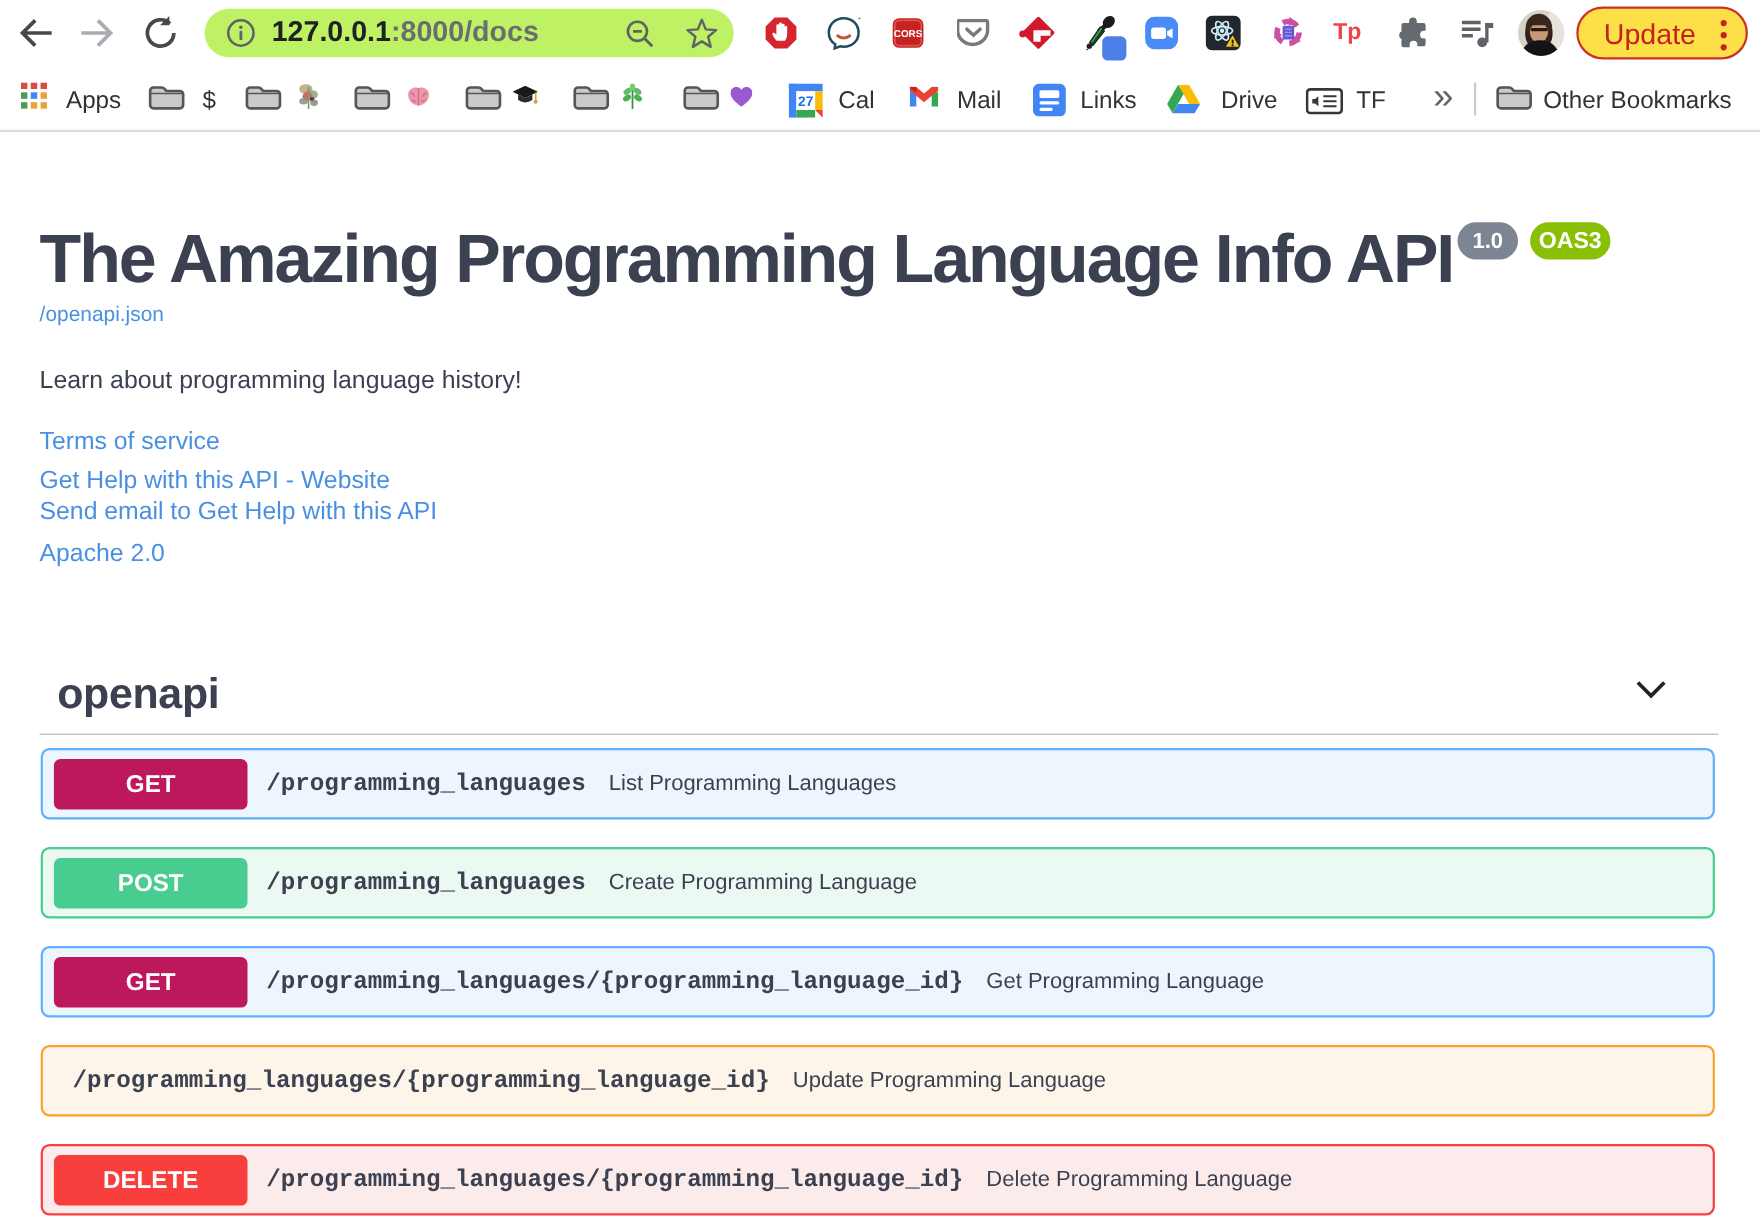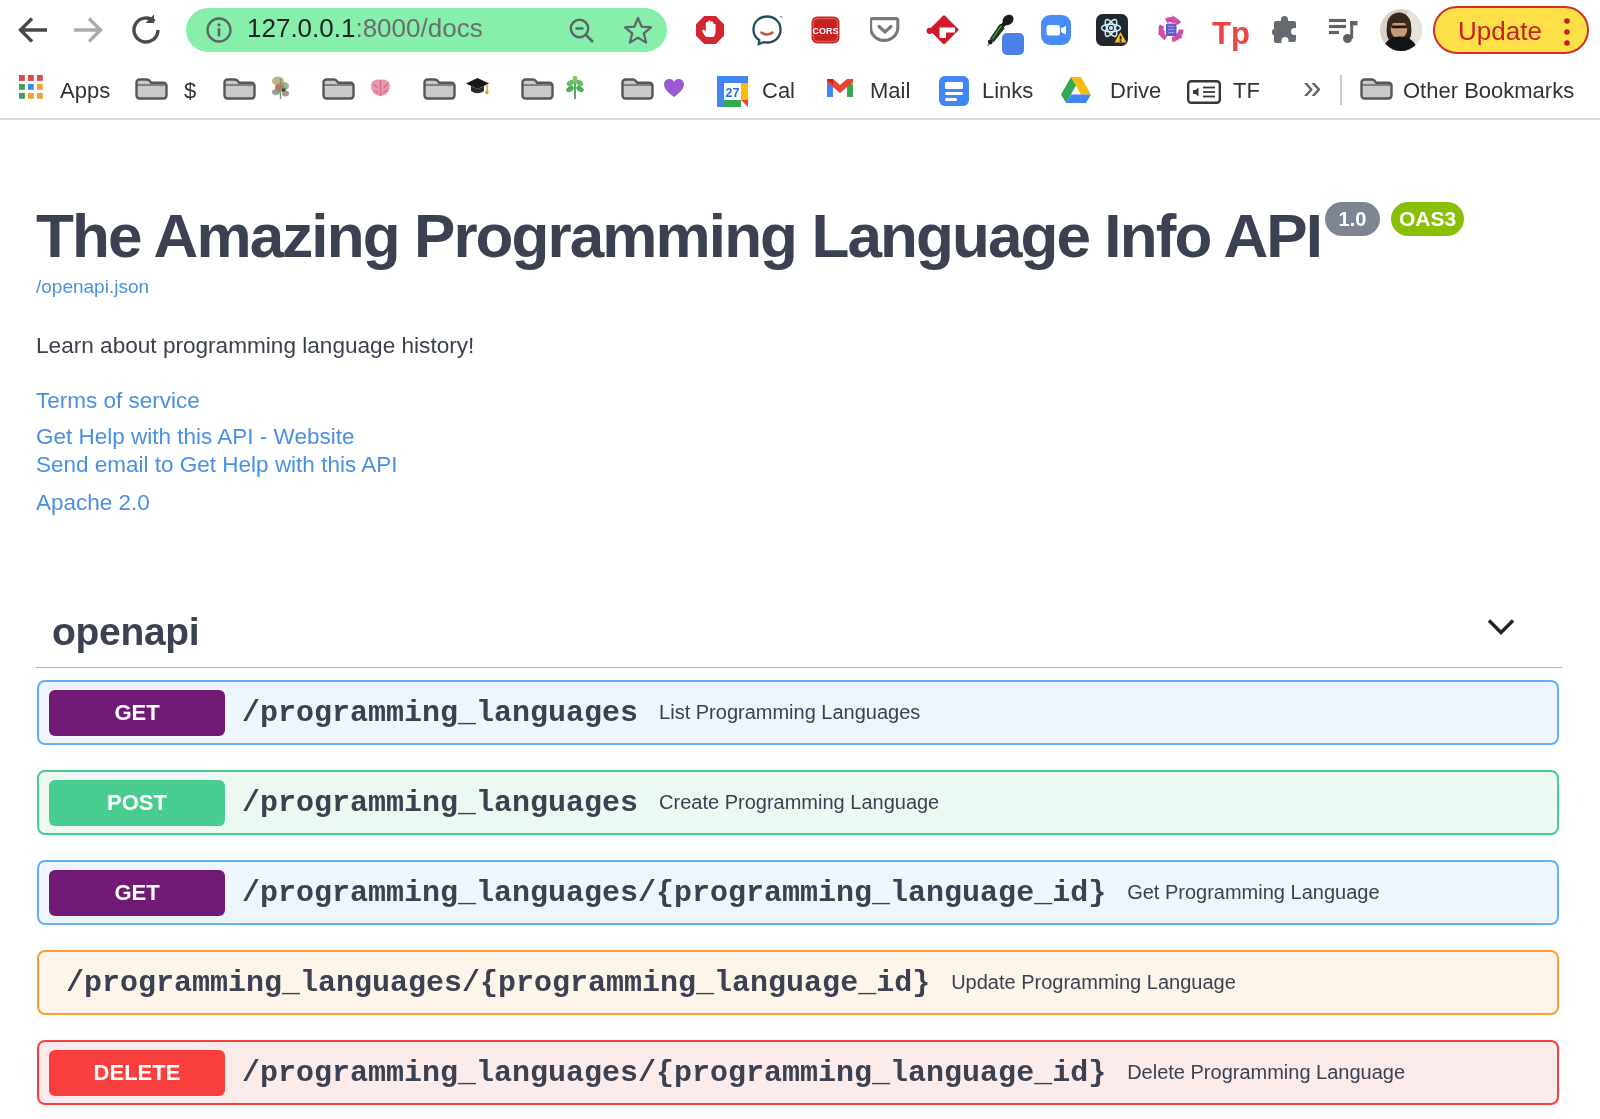--- a/index.html
+++ b/index.html
@@ -4,21 +4,21 @@
 <style>
 * { box-sizing: border-box; }
 html,body { margin:0; padding:0; }
 body { width:1600px; height:1119px; overflow:hidden; background:#fff;
   font-family:"Liberation Sans", sans-serif; position:relative; }
 .abs { position:absolute; }
 .lh1 { line-height:1; white-space:nowrap; }
 
 
 #toolbar { position:absolute; left:0; top:0; width:1600px; height:62px; background:#fff; }
-#omnibox { position:absolute; left:186px; top:8px; width:481px; height:44px; border-radius:22px; background:#86efac; }
+#omnibox { position:absolute; left:186px; top:8px; width:481px; height:44px; border-radius:22px; background:#bef264;font-weight:bold; }
 #urltext { position:absolute; left:61px; top:7px; font-size:26px; line-height:1; letter-spacing:0; }
 #urltext .host { color:#202124; }
 #urltext .path { color:#6b6e71; }
 #updatepill { position:absolute; left:1433px; top:6px; width:156px; height:48px;
   border:2.5px solid #cc3128; border-radius:24px; background:#fde047; }
 #updatetext { position:absolute; left:23px; top:10px; font-size:26px; color:#c5221f; line-height:1; }
 
 
 #bookbar { position:absolute; left:0; top:62px; width:1600px; height:58px; background:#fff;
   border-bottom:2px solid #d9dadb;text-align:center; }
@@ -32,27 +32,27 @@
   display:flex; align-items:center; justify-content:center; }
 .link { color:#4a90e2; }
 .txt { position:absolute; line-height:1; white-space:nowrap; }
 
 
 .oprow { position:absolute; left:37px; width:1522px; height:65px; border-radius:8px;
   border:2px solid; display:flex; align-items:center; padding-left:10px; }
 .opbtn { width:176px; height:46px; border-radius:6px; color:#fff; font-weight:bold; font-size:22px;
   display:flex; align-items:center; justify-content:center; flex:none; }
 .oppath { margin-left:17px; font-family:"Liberation Mono", monospace; font-weight:bold;
-  font-size:30px; color:#3b4151; letter-spacing:0; }
+  font-size:22px; color:#3b4151; letter-spacing:0; }
 .opdesc { margin-left:21px; font-size:20px; color:#3b4151; }
 .row-get { background:#edf5fd; border-color:#61affe; }
 .row-post { background:#ecf8f2; border-color:#49cc90; }
 .row-put { background:#fdf5e9; border-color:#fca130; }
 .row-del { background:#fcebeb; border-color:#f93e3e; }
-.btn-get { background:#701a75; }
+.btn-get { background:#be185d; }
 .btn-post { background:#49cc90; }
 .btn-put { background:#fca130; }
 .btn-del { background:#f93e3e; }
 </style>
 </head>
 <body>
 
 <div id="toolbar">
   <svg class="abs" style="left:16px;top:13px" width="34" height="34" viewBox="0 0 34 34">
     <path d="M31 17 H5 M16 5.5 L4.5 17 L16 28.5" stroke="#46494c" stroke-width="3.4" fill="none" stroke-linejoin="miter"></path>
@@ -144,21 +144,21 @@
     <path d="M0 -4.2 L6.2 0 L0 4.2 Z" transform="translate(5.9 18.7) rotate(245)" fill="#cd4fa4"></path>
     <path d="M0 -4.2 L6.2 0 L0 4.2 Z" transform="translate(15.9 4.5) rotate(365)" fill="#cd4fa4"></path>
     <rect x="10" y="8.5" width="10.5" height="12.5" rx="1.5" fill="#6459cf"></rect>
     <g stroke="#9b8fef" stroke-width="1.2">
       <path d="M12 11.5 H18.5"></path>
         <path d="M12 14.5 H18.5"></path>
         <path d="M12 17.5 H18.5"></path>
     </g>
   </svg>
 
-  <div class="abs lh1" style="left:1212px;top:18px;font-size:31px;font-weight:bold;color:#ef4444">Tp</div>
+  <div class="abs lh1" style="left:1212px;top:18px;font-size:21px;font-weight:bold;color:#ef4444">Tp</div>
 
   <svg class="abs" style="left:1270px;top:15px" width="30" height="30" viewBox="0 0 30 30">
     <path d="M11 4.5 a3.5 3.5 0 0 1 7 0 v1.5 h6 a2 2 0 0 1 2 2 v5 h-1.5 a3.5 3.5 0 0 0 0 7 H26 v5 a2 2 0 0 1 -2 2 h-5.5 v-1.5 a3.5 3.5 0 0 0 -7 0 V28 H6 a2 2 0 0 1 -2 -2 v-5.5 h1.5 a3.5 3.5 0 0 1 0 -7 H4 V8 a2 2 0 0 1 2 -2 h5 z" fill="#646a70"></path>
   </svg>
 
   <svg class="abs" style="left:1327px;top:14px" width="32" height="32" viewBox="0 0 32 32">
     <g stroke="#5f6368" stroke-width="3.2">
       <path d="M2 6.5 H19"></path>
         <path d="M2 12.5 H19"></path>
         <path d="M2 18.5 H12"></path>

